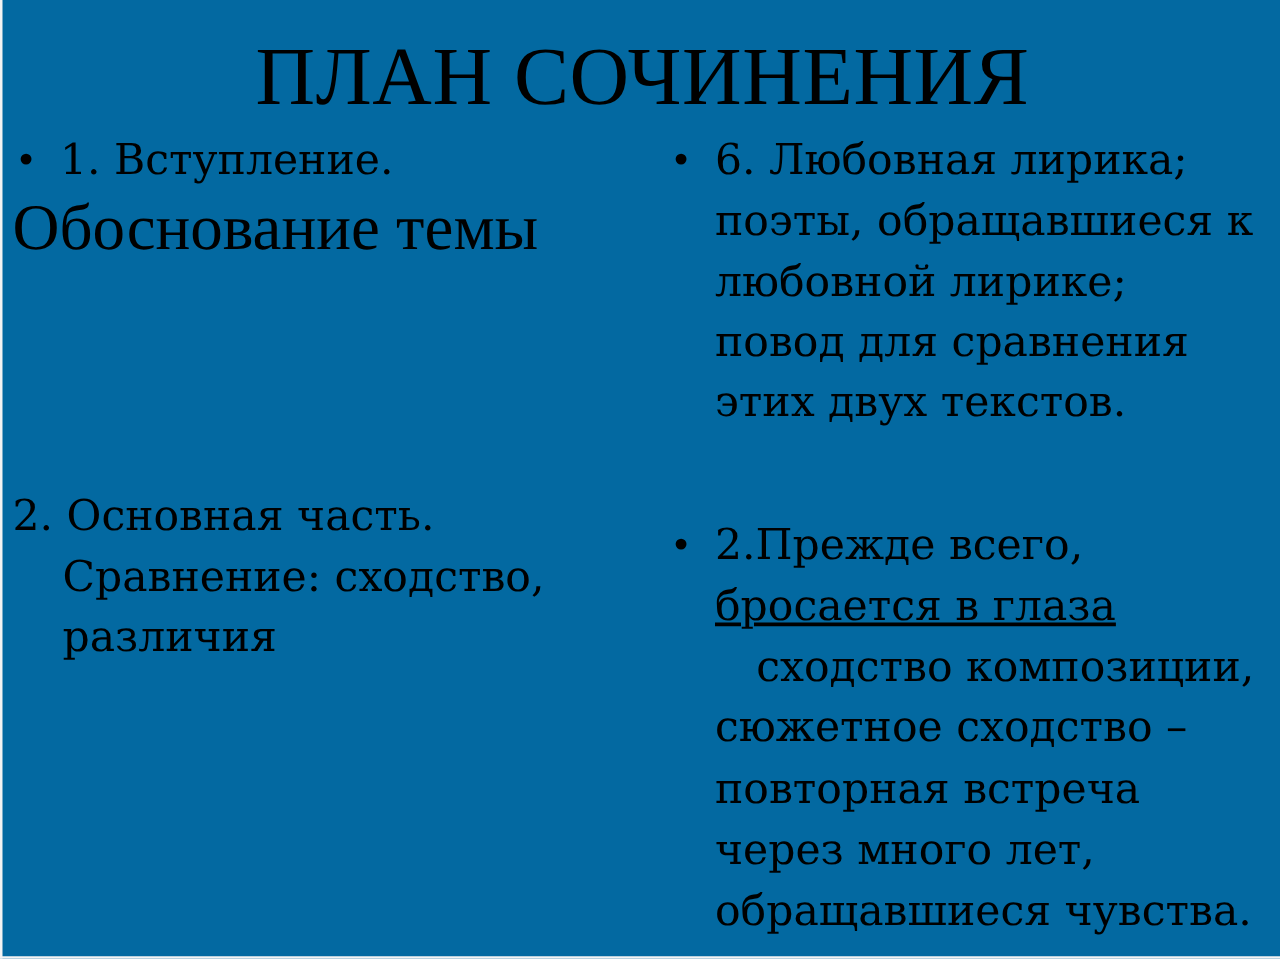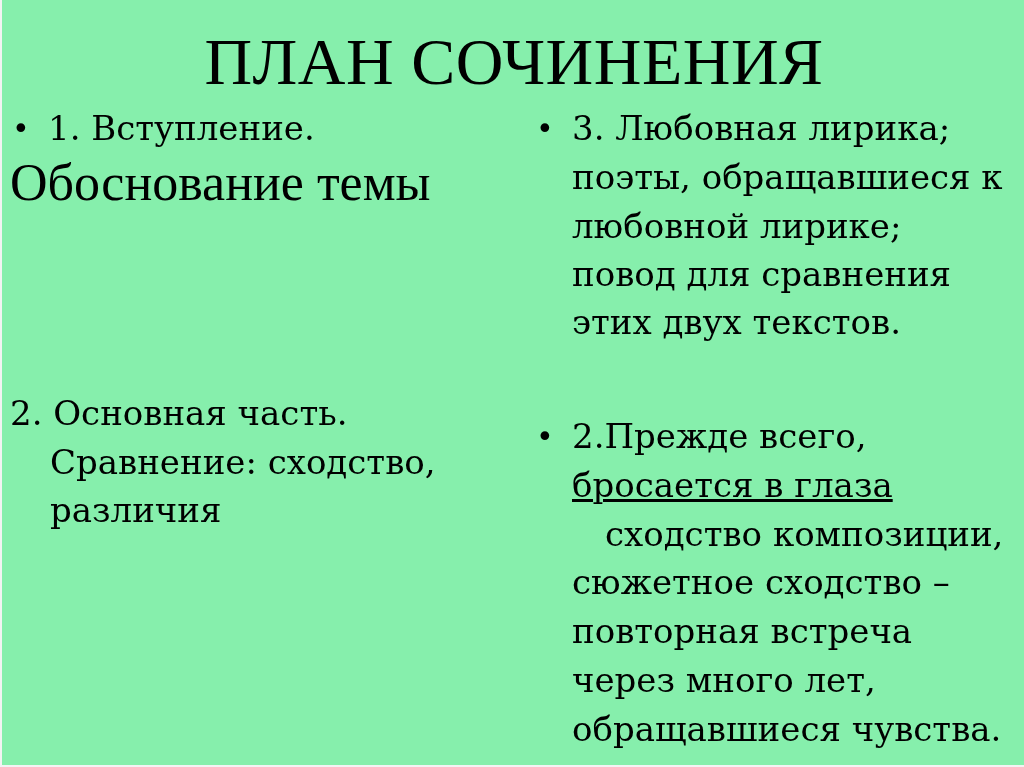--- a/index.html
+++ b/index.html
@@ -11,21 +11,21 @@
       width: 1024px;
       height: 767px;
       position: relative;
       overflow: hidden;
       color: #000000;
     }
     .slide {
       position: absolute;
       left: 0; top: 0;
       width: 1024px; height: 767px;
-      background: #86efac;
+      background: #0369a1;
       border-left: 2px solid #f3f3f3;
       border-bottom: 2px solid #f3f3f3;
       box-sizing: border-box;
     }
     .title {
       position: absolute;
       left: 0; top: 26px;
       width: 1024px;
       text-align: center;
       font-family: "Liberation Serif", serif;
@@ -73,21 +73,21 @@
       <span class="line body" style="left:8px; top:389px;">2. Основная часть.</span>
       <span class="line body" style="left:48px; top:438px;">Сравнение: сходство,</span>
       <span class="line body" style="left:48px; top:486px;">различия</span>
     </div>
   </div>
 
   <div>
 
     <div>
       <span class="bullet" style="left:534px; top:104px;">•</span>
-      <span class="line body" style="left:570px; top:104px;">3. Любовная лирика;</span>
+      <span class="line body" style="left:570px; top:104px;">6. Любовная лирика;</span>
       <span class="line body" style="left:570px; top:153px;">поэты, обращавшиеся к</span>
       <span class="line body" style="left:570px; top:202px;text-align:right;">любовной лирике;</span>
       <span class="line body" style="left:570px; top:250px;">повод для сравнения</span>
       <span class="line body" style="left:570px; top:298px;">этих двух текстов.</span>
     </div>
 
     <div>
       <span class="bullet" style="left:534px; top:412px;">•</span>
       <span class="line body" style="left:570px; top:412px;">2.Прежде всего,</span>
       <span class="line body" style="left:570px; top:461px;text-decoration:underline;">бросается в глаза</span>

